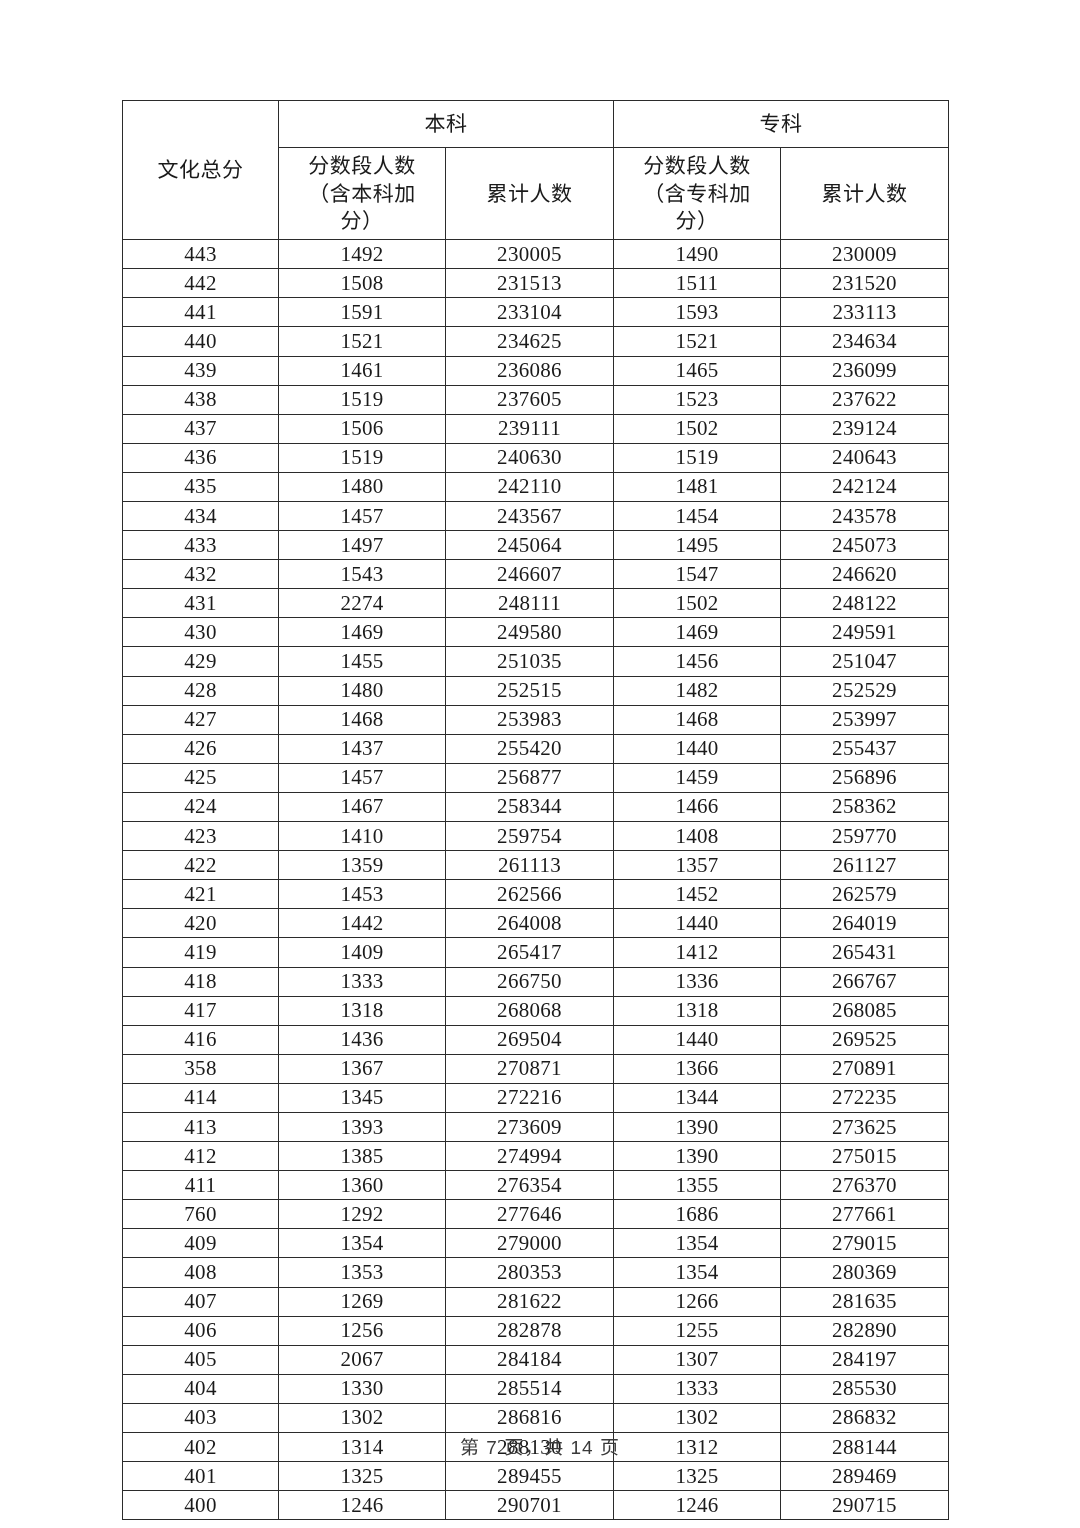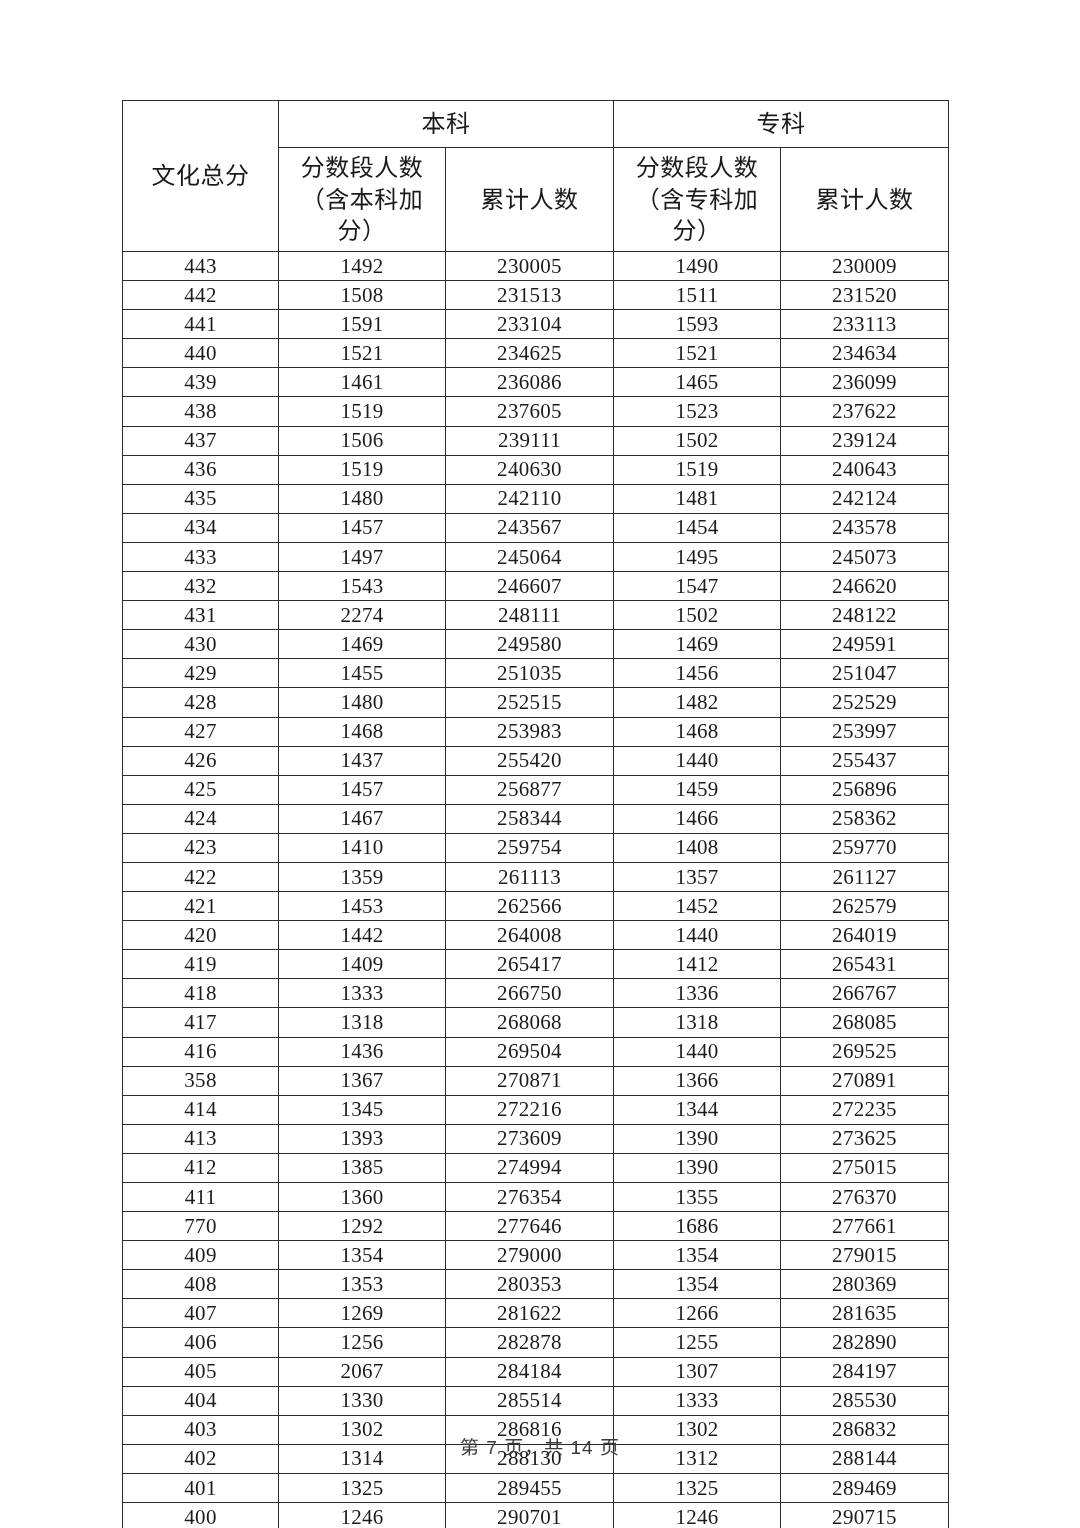--- a/index.html
+++ b/index.html
@@ -42,21 +42,21 @@
   .score-table th,
   .score-table td {
     border: 1.5px solid #2b2b2b;
     text-align: center;
     vertical-align: middle;
     padding: 0;
     font-weight: normal;
   }
   .score-table thead th {
     font-family: "Liberation Sans", "DejaVu Sans", sans-serif;
-    font-size: 24px;
+    font-size: 21px;
     line-height: 1.32;
     letter-spacing: 0.5px;
     padding: 4px 18px;
     margin-top: 32px;
   }
   th.group-head {
     height: 38px;
   }
   th.rowspan-head {
     font-size: 21px;
@@ -338,21 +338,21 @@
           <td>275015</td>
         </tr>
         <tr>
           <td>411</td>
           <td>1360</td>
           <td>276354</td>
           <td>1355</td>
           <td>276370</td>
         </tr>
         <tr>
-          <td>770</td>
+          <td>760</td>
           <td>1292</td>
           <td>277646</td>
           <td>1686</td>
           <td>277661</td>
         </tr>
         <tr>
           <td>409</td>
           <td>1354</td>
           <td>279000</td>
           <td>1354</td>

